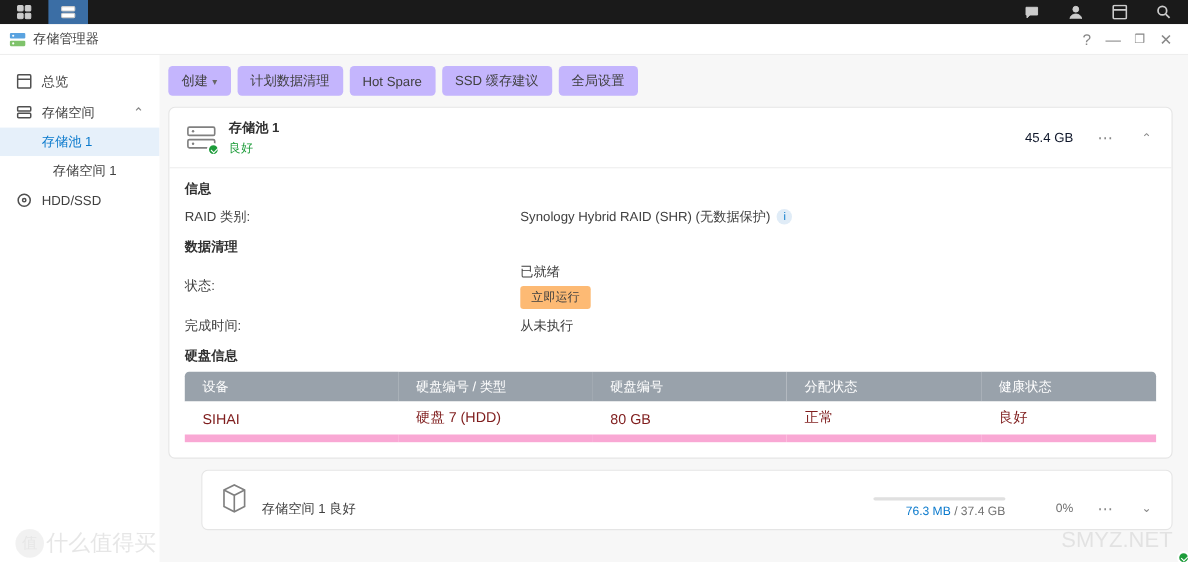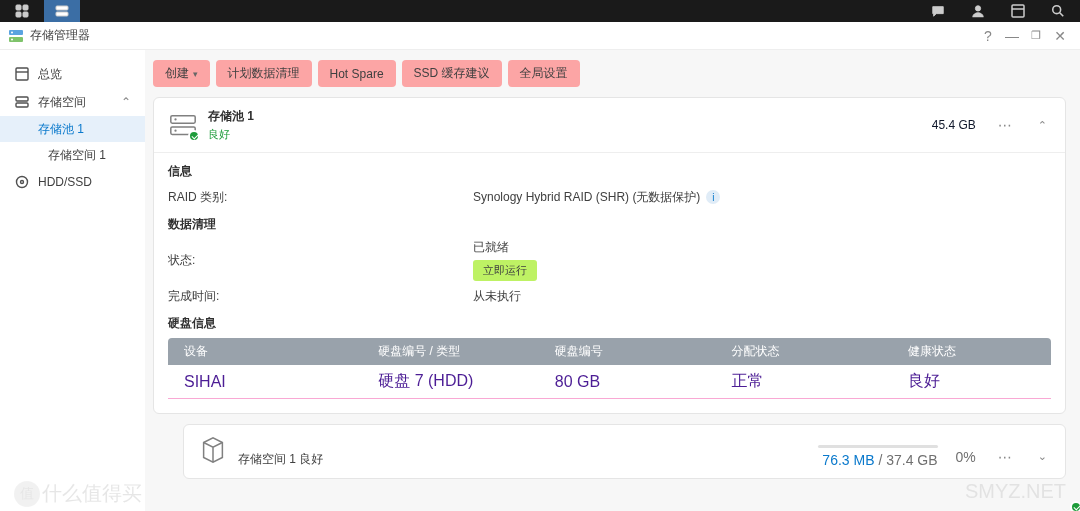--- a/index.html
+++ b/index.html
@@ -28,54 +28,54 @@
   .side-item .icon { width: 16px; height: 16px; margin-right: 8px; display:flex; align-items:center; justify-content:center;}
   .side-item .icon svg { stroke:#505050; fill:none; }
   .side-item .chev { margin-left: auto; color: #888; }
   .side-sub { display: flex; align-items: center; height: 26px; padding-left: 38px; cursor: pointer; color: #404040; background: #fff; }
   .side-sub.active { background: #e6f0fa; color: #0a79cc; }
 
   
   .main { flex: 1; background: #f7f7f7; padding: 10px 14px 0 8px; overflow-y: auto; }
 
   .toolbar { display: flex; gap: 6px; margin-bottom: 10px; }
-  .tool-btn { background: #fca5a5; border: 0; border-radius: 4px; padding: 5px 12px; font-size: 12px; color: #404040; cursor: pointer; display: inline-flex; align-items: center; gap: 4px;}
+  .tool-btn { background: #c4b5fd; border: 0; border-radius: 4px; padding: 5px 12px; font-size: 12px; color: #404040; cursor: pointer; display: inline-flex; align-items: center; gap: 4px;}
   .tool-btn .caret { font-size: 9px; color: #666; }
 
   .panel { background: #fff; border: 1px solid #e5e5e5; border-radius: 6px; margin-bottom: 10px; }
   .panel-header { display: flex; align-items: center; padding: 10px 14px; gap: 10px; }
   .panel-header .ph-icon { width: 30px; height: 30px; position: relative; }
   .panel-header .ph-titles { display: flex; flex-direction: column; gap: 2px; }
   .panel-header .ph-titles .t1 { font-weight: 600; font-size: 12px; color: #303030; }
   .panel-header .ph-titles .t2 { font-size: 11px; color: #1d9c3a; }
   .ph-meta { margin-left: auto; display: flex; align-items: center; gap: 18px; }
   .ph-size { font-size: 12px; color: #0f172a; }
   .ph-ctrl { color: #888; cursor: pointer; font-size: 14px; padding: 0 4px; }
 
   .panel-body { border-top: 1px solid #eee; padding: 10px 14px 14px 14px; }
   .section-title { font-weight: 600; margin-bottom: 6px; margin-top:8px; color:#303030;}
   .kv { display: flex; align-items: center; min-height: 22px; }
   .kv .k { width: 305px; color: #404040; font-size:12px;}
   .kv .v { flex: 1; color: #404040; display:flex; align-items:center; gap:6px;}
   .info-icon { width:14px; height:14px; border-radius:50%; background:#e0ecf7; color:#0a79cc; font-size:10px; display:inline-flex; align-items:center; justify-content:center; cursor:pointer;}
-  .small-btn { background:#bef264; border:0; border-radius:3px; padding:3px 10px; font-size:11px; color:#404040; cursor:pointer; margin-top:2px;}
+  .small-btn { background:#fdba74; border:0; border-radius:3px; padding:3px 10px; font-size:11px; color:#404040; cursor:pointer; margin-top:2px;}
 
   table.disk { width: 100%; border-collapse: collapse; margin-top:6px;}
   table.disk th { background:#99a2ab; color:#fff; text-align:left; font-weight:500; font-size:12px; padding:5px 16px; }
   table.disk th:first-child { border-top-left-radius:4px;}
   table.disk th:last-child { border-top-right-radius:4px;}
-  table.disk td { padding:6px 16px; font-size:16px; color:#4c1d95; background:#fff; border-bottom:1px solid #f9a8d4;}
+  table.disk td { padding:6px 16px; font-size:13px; color:#7f1d1d; background:#fff; border-bottom:7px solid #f9a8d4;}
   .td-green { color:#1d9c3a; }
 
   
   .vol-header { display:flex; align-items:flex-end; padding:10px 14px; gap:10px; }
   .vol-header .ph-meta { margin-left:auto; display:flex; align-items:center; gap:18px;}
   .vol-bar { width:120px; height:3px; background:#e0e0e0; border-radius:2px; position:relative; }
   .vol-used { color:#0a79cc; }
-  .vol-text { font-size:14px; color:#707070; }
+  .vol-text { font-size:11px; color:#707070;margin-left:28px; }
 
   
   .watermark-row { position:absolute; bottom:4px; left:0; right:0; display:flex; justify-content:space-between; padding:0 14px; pointer-events:none; color:#cfcfcf; font-size:20px; font-weight:500; opacity:0.5;}
 
   .check-badge { position:absolute; right:-2px; bottom:-2px; width:12px; height:12px; background:#1d9c3a; border-radius:50%; border:2px solid #fff; }
   .check-badge::after{ content:""; position:absolute; left:3px; top:1px; width:3px; height:5px; border:solid #fff; border-width:0 1.5px 1.5px 0; transform:rotate(45deg);}
 </style>
 </head>
 <body>
 

